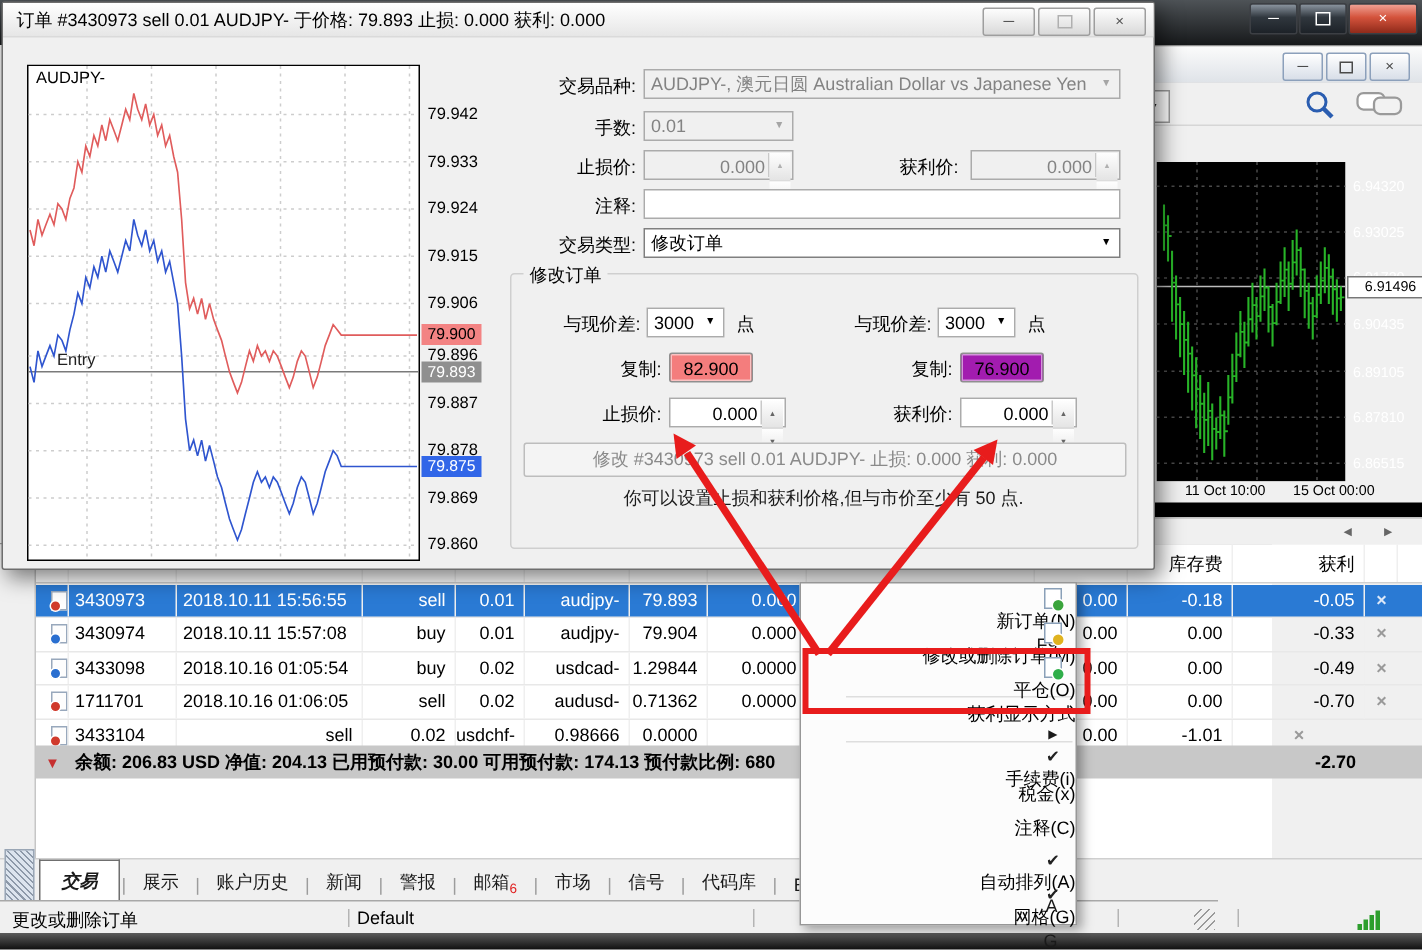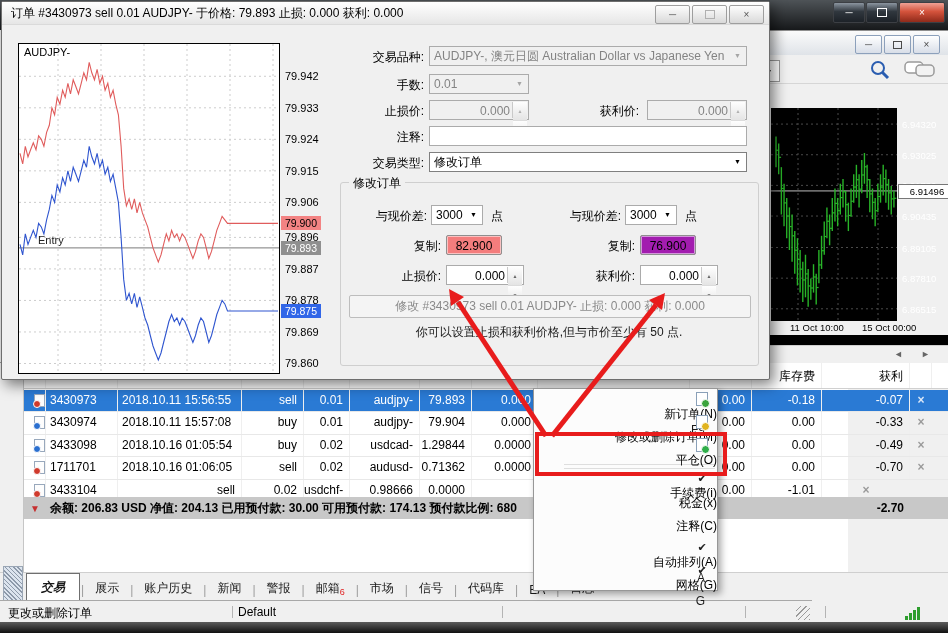--- a/index.html
+++ b/index.html
@@ -307,21 +307,21 @@
           <div class="c cl">3430973</div>
           <div class="c cl">2018.10.11 15:56:55</div>
           <div class="c">sell</div>
           <div class="c">0.01</div>
           <div class="c">audjpy-</div>
           <div class="c">79.893</div>
           <div class="c">0.000</div>
           <div class="c"></div>
           <div class="c">0.00</div>
           <div class="c">-0.18</div>
-          <div class="c">-0.07</div>
+          <div class="c">-0.05</div>
           <div class="xbtn">×</div>
           <div class="c cn"></div>
         </div>
         <div class="t-row tgrid">
           <div class="c cl">
             <div class="docic buy"></div>
           </div>
           <div class="c cl">3430974</div>
           <div class="c cl">2018.10.11 15:57:08</div>
           <div class="c">buy</div>
@@ -565,20 +565,25 @@
         <div class="sc"></div>
       </div>
       <div class="mi">
         <div class="ic">
           <div class="micdoc closeo"></div>
         </div>
         <div class="lbl">平仓(O)</div>
         <div class="sc"></div>
       </div>
       <div class="msep"></div>
+      <div class="mi">
+        <div class="ic"></div>
+        <div class="lbl">获利显示方式</div>
+        <div class="sc" style="font-size: 8px;">▶</div>
+      </div>
       <div class="msep"></div>
       <div class="mi">
         <div class="ic">✔</div>
         <div class="lbl">手续费(i)</div>
         <div class="sc"></div>
       </div>
       <div class="mi">
         <div class="ic"></div>
         <div class="lbl">税金(x)</div>
         <div class="sc"></div>

